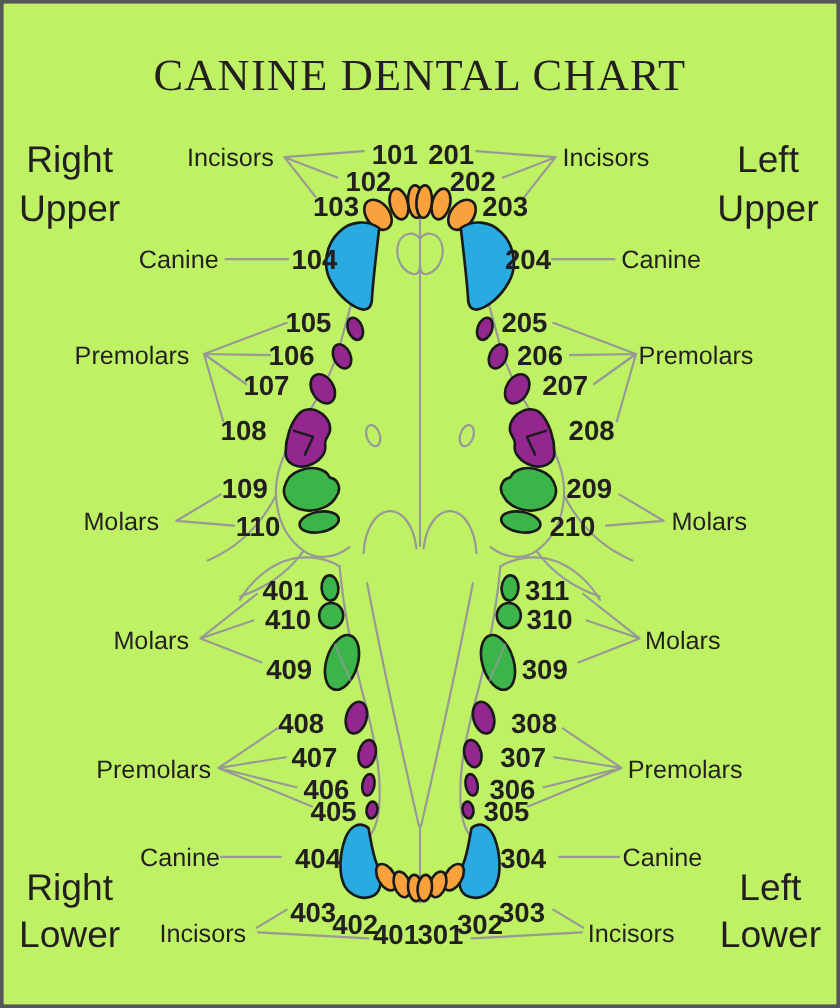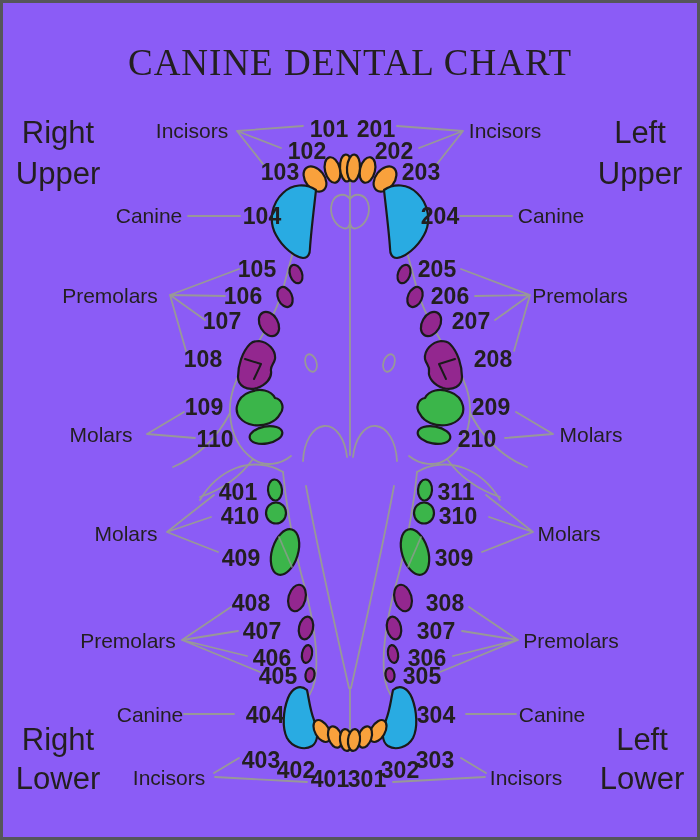--- a/index.html
+++ b/index.html
@@ -1,16 +1,16 @@
 <!DOCTYPE html>
 <html style="--c-incisor: #F9A13C; --c-canine: #29ABE2; --c-premolar: #93278F; --c-molar: #3BB54A; --c-outline: #989898; --c-tooth_stroke: #1A1A1A; --c-text: #231F20; --c-border: #55565A;"><head>
 <meta charset="utf-8">
 <style>
   html,body{margin:0;padding:0;background:#e8e8e8;}
-  .frame{width:700px;height:840px;background:#8b5cf6;position:relative;margin:0 auto;}
+  .frame{width:700px;height:840px;background:#bef264;position:relative;margin:0 auto;}
   svg{display:block;}
   text{font-family:"Liberation Sans","DejaVu Sans",sans-serif;fill:var(--c-text,#231F20);}
   .title{font-family:"Liberation Serif","DejaVu Serif",serif;font-size:37px;letter-spacing:1px;}
   .corner{font-size:31px;}
   .word{font-size:21px;}
   .num{font-size:23px;font-weight:700;}
   .tooth{stroke:var(--c-tooth_stroke,#1A1A1A);stroke-width:2.2;stroke-linejoin:round;}
   .inc{fill:var(--c-incisor,#F9A13C);}
   .can{fill:var(--c-canine,#29ABE2);}
   .pre{fill:var(--c-premolar,#93278F);}

